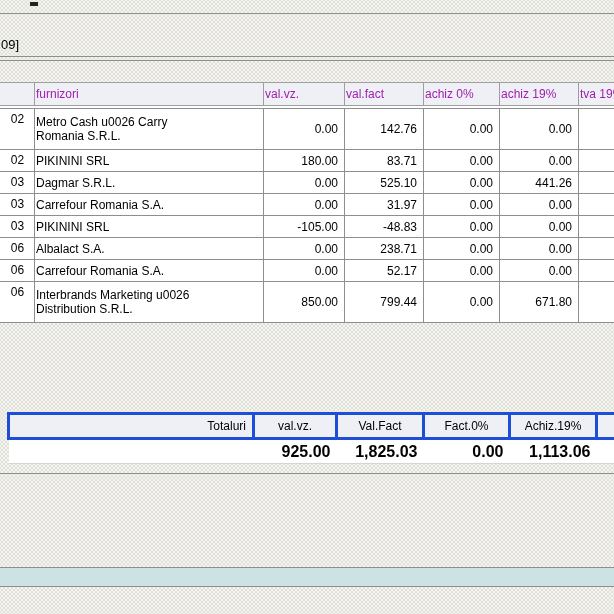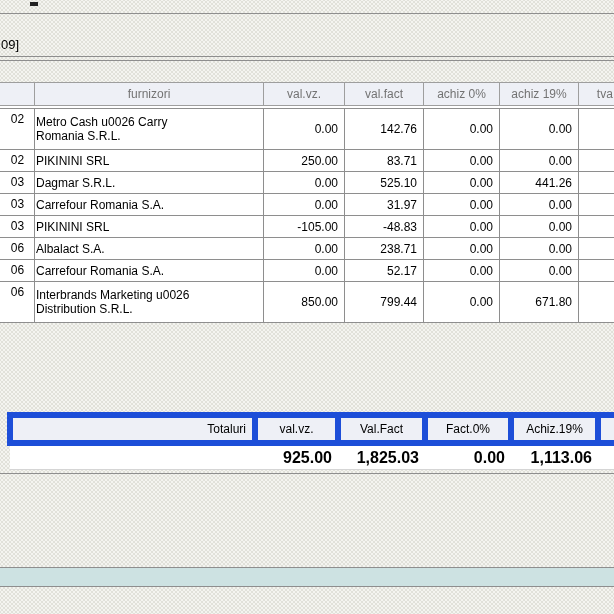--- a/index.html
+++ b/index.html
@@ -22,39 +22,39 @@
   .title-frag{position:absolute;left:1px;top:37px;font-size:13px;font-weight:normal;color:#000;}
 
   table{border-collapse:collapse;table-layout:fixed;}
   td{overflow:hidden;white-space:nowrap;}
 
   
   .main-table{position:absolute;left:-1px;top:82px;width:659px;}
   .main-table table{width:659px;}
   .thead td{
     height:20px;background:#eef0f6;border:1px solid #9e9e9e;
-    font-size:12px;color:#737373;text-align:center;vertical-align:middle;margin-left:21px;
+    font-size:12px;color:#a21caf;vertical-align:middle;margin-left:21px;
   }
   .tgap{height:2px;background:#fff;width:659px;}
   .grid td{
     background:#fff;border:1px solid #8e8e8e;
     font-size:12px;color:#000;vertical-align:middle;
   }
   .grid tr{height:22px;}
   .grid tr.tall{height:41px;}
   .grid td.c-date{text-align:center;vertical-align:top;padding:3px 0 0 1px;}
   .grid td.c-name{text-align:left;white-space:normal;line-height:14px;}
   .grid td.c-name span{display:inline-block;max-width:168px;}
   .grid td.num{text-align:right;padding-right:6px;}
 
   
   .totals{position:absolute;left:7px;top:412px;width:673px;}
   .totals table{width:673px;}
   .totals .t-head td{
-    height:20px;background:#eef0f6;border:6px solid #1d4ed8;
+    height:20px;background:#eef0f6;border:3px solid #1d4ed8;
     font-size:12px;color:#000;text-align:center;vertical-align:middle;
   }
   .totals .t-head td.lbl{text-align:right;padding-right:6px;}
   .totals .t-vals td{
     height:21px;background:#fff;border-bottom:1px solid #d5d5d5;
     font-size:16px;font-weight:bold;color:#000;text-align:right;
     padding-right:6px;vertical-align:middle;
   }
 
   .accent-bar{
@@ -112,21 +112,21 @@
       <td class="c-name"><span>Metro Cash u0026 Carry Romania S.R.L.</span></td>
       <td class="num">0.00</td>
       <td class="num">142.76</td>
       <td class="num">0.00</td>
       <td class="num">0.00</td>
       <td class="num"></td>
     </tr>
     <tr>
       <td class="c-date">02</td>
       <td class="c-name"><span>PIKININI SRL</span></td>
-      <td class="num">250.00</td>
+      <td class="num">180.00</td>
       <td class="num">83.71</td>
       <td class="num">0.00</td>
       <td class="num">0.00</td>
       <td class="num"></td>
     </tr>
     <tr>
       <td class="c-date">03</td>
       <td class="c-name"><span>Dagmar S.R.L.</span></td>
       <td class="num">0.00</td>
       <td class="num">525.10</td>

